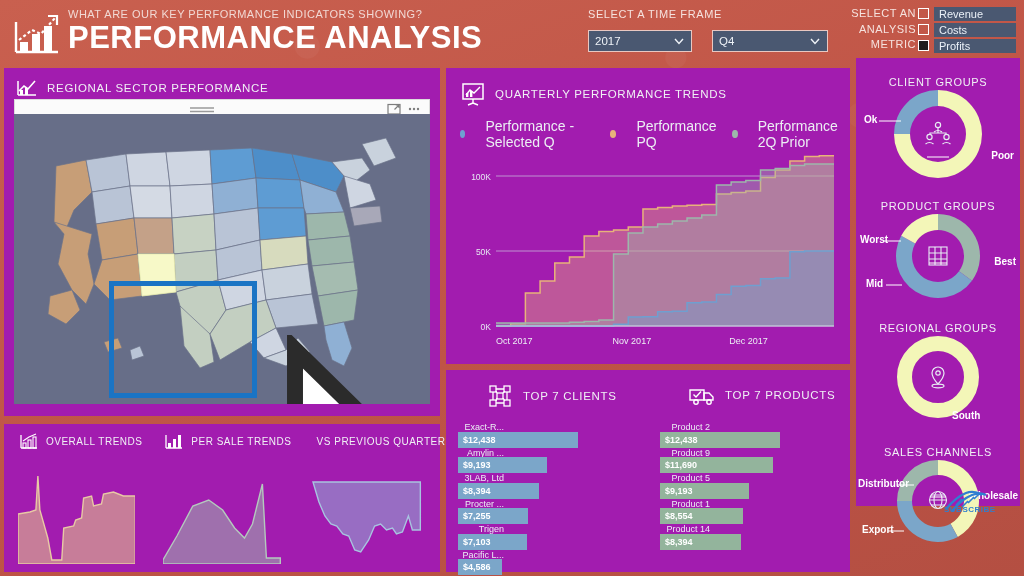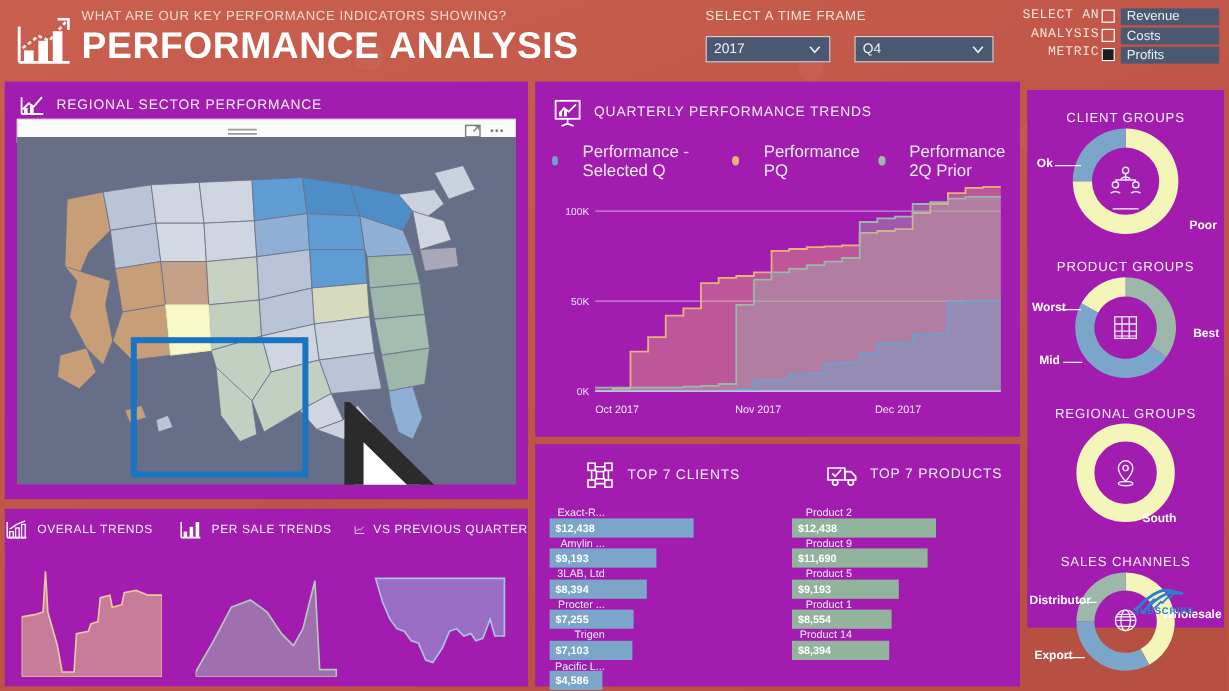--- a/index.html
+++ b/index.html
@@ -39,39 +39,39 @@
   }
   .sel {
     position: absolute; top: 30px; height: 22px;
     background: #4a5871; border: 1px solid #e9c8c2;
     color: #eef2f7; font-size: 11.5px;
     display: flex; align-items: center; padding: 0 6px;
   }
   .sel-year { left: 588px; width: 104px; }
   .sel-q { left: 712px; width: 116px; }
   .sel .chev { margin-left: auto; width: 12px; height: 12px; }
-  .am-lines { position: absolute; right: 108px; top: 6px; text-align: right; font-family: Liberation Mono, monospace; }
+  .am-lines { position: absolute; right: 108px; top: 6px; text-align: right; }
   .am-lines div { font-size: 11px; letter-spacing: .5px; color: #f6e2de; line-height: 15.5px; }
   .metrics { position: absolute; right: 8px; top: 6px; width: 98px; }
   .metric-row { display: flex; align-items: center; height: 15.5px; margin-bottom: .5px; }
   .cbox { width: 11px; height: 11px; border: 1.5px solid #ffffff; background: transparent; flex: 0 0 auto; }
   .cbox.on { background: #1d1d1d; }
   .metric-name {
     margin-left: 5px; flex: 1; background: #4a5871;
     color: #eaf0f7; font-size: 11px; padding: 1px 5px;
   }
 
   
   .panel { position: absolute; background: #a21caf; }
   .panel-title { font-size: 11.5px; letter-spacing: .7px; color: #f0f0f5; }
 
   #map-panel { left: 4px; top: 68px; width: 436px; height: 348px; }
   #trend-panel { left: 446px; top: 68px; width: 404px; height: 296px; }
   #lists-panel { left: 446px; top: 370px; width: 404px; height: 202px; }
-  #side-panel { left: 856px; top: 75px; width: 164px; height: 448px; text-decoration: underline; }
+  #side-panel { left: 856px; top: 58px; width: 164px; height: 448px; text-decoration: underline; }
   #mini-panel { left: 4px; top: 424px; width: 436px; height: 148px; }
 
   .panel-head { position: absolute; display: flex; align-items: center; gap: 9px; }
 
   
   .map-toolbar {
     position: absolute; left: 10px; top: 31px; width: 416px; height: 20px;
     background: #fbfbfb; display: flex; align-items: center; padding: 0 8px;
     border: 1px solid #dcdcdc;
   }
@@ -101,21 +101,21 @@
 
   
   .donut-block { position: absolute; width: 164px; text-align: center; }
   .donut-title { font-size: 11px; letter-spacing: .7px; color: #f0f0f5; }
   .donut-wrap { position: relative; width: 164px; height: 84px; }
   .donut-wrap svg { position: absolute; left: 50%; transform: translateX(-50%); top: 0; }
   .dlabel { position: absolute; font-size: 10px; font-weight: bold; color: #ffffff; white-space: nowrap; }
 
   
   .mini-heads { position: absolute; left: 0; top: 8px; width: 436px; display: flex; }
-  .mini-head { width: 145.3px; display: flex; align-items: center; gap: 7px; padding-left: 0; }
+  .mini-head { width: 145.3px; display: flex; align-items: center; gap: 7px; padding-left: 15px; }
   .mini-head .mh-label { font-size: 10px; letter-spacing: .5px; color: #f0f0f5; white-space: nowrap; }
   .mini-body { position: absolute; left: 0; top: 48px; width: 436px; height: 92px; display: flex; }
   .mini-cell { width: 145.3px; height: 92px; padding: 0 14px; }
   .mini-cell svg { width: 100%; height: 100%; display: block; }
 
   .subscribe {
     position: absolute; left: 944px; top: 505px;
     font-size: 8px; font-weight: bold; color: #2f7fd0; letter-spacing: .5px;
   }
   .sub-ribbon { position: absolute; left: 942px; top: 483px; width: 46px; height: 30px; }
@@ -420,21 +420,21 @@
             <circle cx="14" cy="5" r="2.6"></circle>
               <path d="M10 12 q4-3 8 0"></path>
             <circle cx="5.5" cy="17" r="2.6"></circle>
               <path d="M1.5 24 q4-3 8 0"></path>
             <circle cx="22.5" cy="17" r="2.6"></circle>
               <path d="M18.5 24 q4-3 8 0"></path>
             <path d="M14 8 V13 M14 13 H6 V15 M14 13 H22 V15"></path>
           </g>
         </svg>
         <span class="dlabel" style="left:8px; top:26px;">Ok</span>
-        <span class="dlabel" style="right:6px; top:62px;margin-top:16px;">Poor</span>
+        <span class="dlabel" style="right:6px; top:62px;">Poor</span>
         <svg style="position:absolute;left:34px;top:30px;width:22px;height:6px" viewBox="0 0 22 6">
             <path d="M0 3 H22" stroke="#ffffff" stroke-width="1"></path>
           </svg>
         <svg style="position:absolute;right:34px;top:66px;width:22px;height:6px" viewBox="0 0 22 6">
             <path d="M0 3 H22" stroke="#ffffff" stroke-width="1"></path>
           </svg>
       </div>
     </div>
 
     <div class="donut-block" style="top:142px;">

